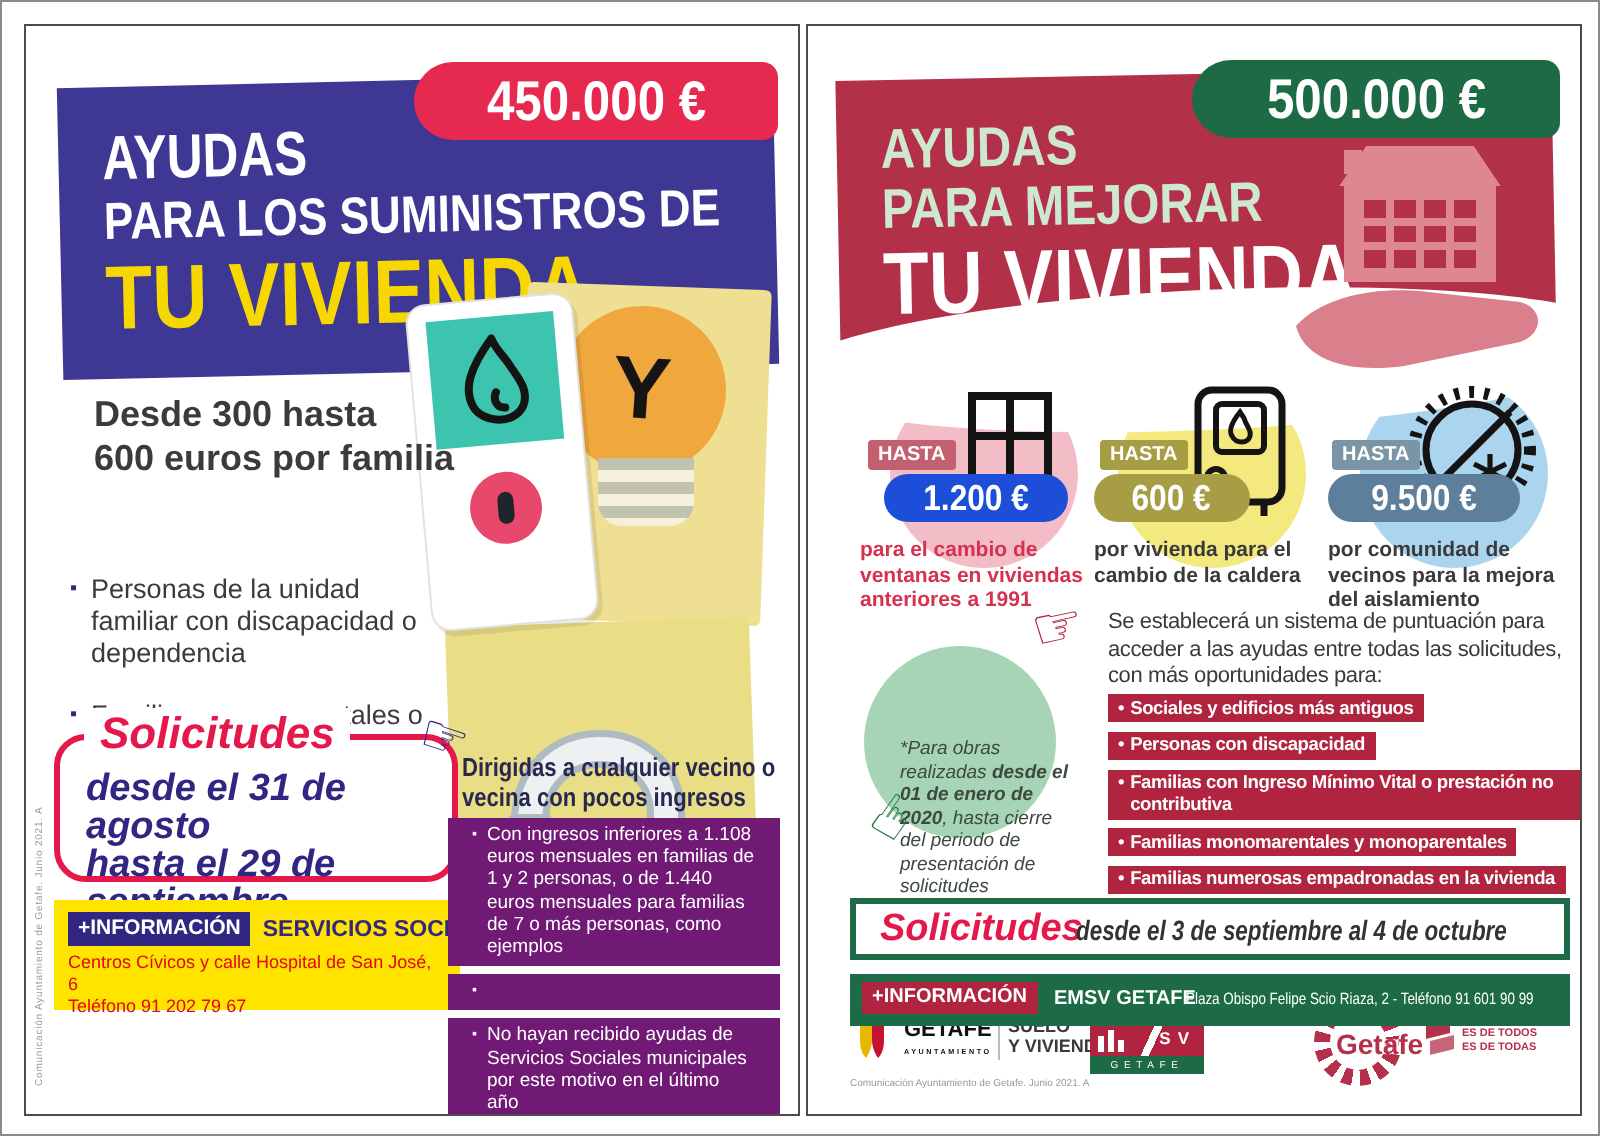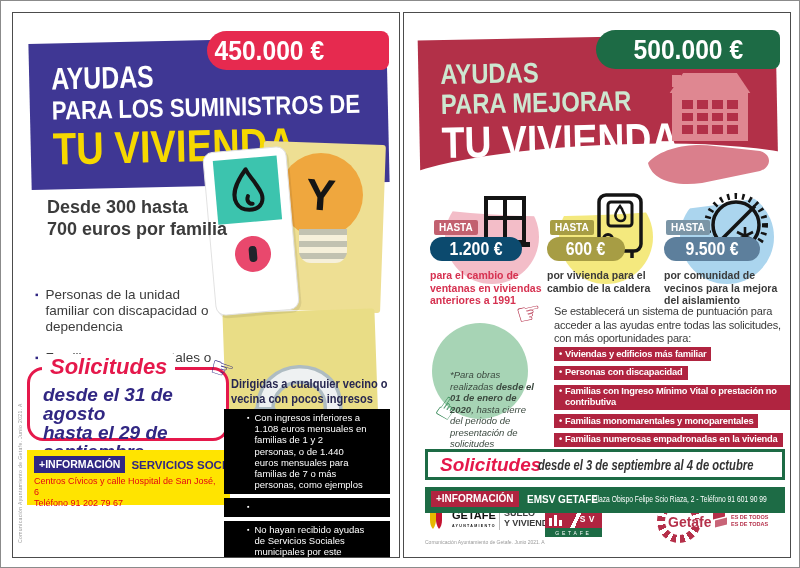--- a/index.html
+++ b/index.html
@@ -12,21 +12,21 @@
   .cond { display:inline-block; transform:scaleX(.8); transform-origin:0 50%; white-space:nowrap; }
   .cond85 { display:inline-block; transform:scaleX(.85); transform-origin:0 50%; white-space:nowrap; }
   .condc { display:inline-block; transform:scaleX(.88); white-space:nowrap; }
 
   
   .lp-note { left:4px; top:300px; height:230px; writing-mode:vertical-rl; transform:rotate(180deg); font-size:5px; color:#9a9a9a; letter-spacing:.4px; }
   .lp-header { left:17px; top:27px; width:358px; height:146px; background:#3f3794; transform:rotate(-1.3deg); z-index:1; padding:20px 0 0 22px; }
   .lp-t1 { font-size:31px; line-height:32px; font-weight:bold; color:#fff; }
   .lp-t2 { font-size:26px; line-height:30px; font-weight:bold; color:#fff; }
   .lp-t3 { font-size:45px; line-height:47px; font-weight:bold; color:#f6d800; }
-  .lp-badge { left:194px; top:18px; width:182px; height:39px; background:#e62a4f; border-radius:20px 8px 8px 20px; display:flex; align-items:center; justify-content:flex-start; color:#fff; font-size:28px; font-weight:bold; z-index:4; }
+  .lp-badge { left:194px; top:18px; width:182px; height:39px; background:#e62a4f; border-radius:20px 8px 8px 20px; display:flex; align-items:center; justify-content:center; color:#fff; font-size:28px; font-weight:bold; z-index:4; }
   .lp-card-bulb { left:248px; top:130px; width:122px; height:168px; background:#eedf93; transform:rotate(2deg); border-radius:3px; z-index:2; }
   .lp-bulb { left:266px; top:140px; width:88px; z-index:3; }
   .bulb-glass { width:84px; height:84px; border-radius:50%; background:#efa73e; display:flex; align-items:center; justify-content:center; }
   .bulb-glass span { font-size:44px; font-weight:800; color:#151515; transform:rotate(4deg); }
   .bulb-neck { width:48px; height:34px; margin:-8px auto 0; background:repeating-linear-gradient(180deg,#c2c2b1 0 6px,#f6f0da 6px 12px); border-radius:0 0 12px 12px; }
   .lp-card-flame { left:196px; top:136px; width:84px; height:164px; background:#fff; border:1px solid #e2e2e2; border-radius:10px; transform:rotate(-5deg); box-shadow:2px 3px 0 rgba(0,0,0,.08); z-index:3; padding:8px 0 0 9px; }
   .flame-sq { width:64px; height:64px; background:#3cc4ae; display:flex; align-items:center; justify-content:center; }
   .flame-dot { width:36px; height:36px; background:#e9486d; border-radius:50%; margin:14px 0 0 14px; position:relative; }
   .flame-dot i { position:absolute; left:14px; top:10px; width:8px; height:16px; background:#20242b; border-radius:4px; }
   .lp-card-tap { left:212px; top:298px; width:152px; height:148px; background:#e9dd86; transform:rotate(-2deg); border-radius:3px; z-index:2; }
@@ -40,21 +40,21 @@
   .lp-sol-title { position:absolute; top:-16px; left:12px; background:#fff; padding:0 8px; font-style:italic; font-weight:800; font-size:22px; color:#e5184b; }
   .lp-sol-dates { margin:15px 0 0 13px; font-style:italic; font-weight:bold; font-size:19px; color:#312783; line-height:19px; }
   .lp-info { left:14px; top:437px; width:203px; height:55px; background:#ffe400; padding:6px 7px; z-index:3; }
   .lp-info-row { display:flex; align-items:center; gap:6px; }
   .lp-info-label { background:#312783; color:#fff; font-weight:bold; font-size:10.5px; padding:2px 5px 3px; white-space:nowrap; }
   .lp-info-name { color:#312783; font-weight:bold; font-size:11.5px; white-space:nowrap; }
   .lp-info-addr { color:#e30613; font-size:9px; line-height:11px; margin-top:3px; }
   .lp-hand { left:197px; top:340px; font-size:27px; color:#312783; transform:rotate(18deg); z-index:4; }
   .lp-aud-head { left:218px; top:363px; width:170px; font-size:13px; font-weight:bold; color:#272750; line-height:15px; z-index:3; }
   .lp-aud-boxes { left:211px; top:396px; width:166px; z-index:3; }
-  .abox { background:#000000; color:#fff; padding:3px 23px 4px; margin-bottom:4px; font-size:9.5px; line-height:11.2px; display:flex; gap:5px; }
+  .abox { background:#701a75; color:#fff; padding:3px 12px 4px; margin-bottom:4px; font-size:9.5px; line-height:11.2px; display:flex; gap:5px; }
   .abox .sq { font-size:7px; line-height:11.2px; }
   .lp-logos { left:0; top:480px; width:388px; height:60px; }
 
   
   .rp-header { left:15px; top:24px; width:358px; height:140px; background:#b23048; transform:rotate(-1.1deg); z-index:1; padding:20px 0 0 22px; }
   .rp-header::after { content:""; position:absolute; left:-30px; bottom:-38px; width:430px; height:70px; background:#fff; border-radius:50%; transform:rotate(-1.5deg); }
   .rp-t1 { font-size:28px; line-height:29px; font-weight:bold; color:#cde7d0; }
   .rp-t2 { font-size:28px; line-height:31px; font-weight:bold; color:#cde7d0; }
   .rp-t3 { font-size:44px; line-height:46px; font-weight:bold; color:#fff; }
   .rp-badge { left:192px; top:17px; width:184px; height:39px; background:#1d6b45; border-radius:20px 8px 8px 20px; display:flex; align-items:center; justify-content:center; color:#fff; font-size:28px; font-weight:bold; z-index:4; }
@@ -67,21 +67,21 @@
   .g-circle { position:absolute; border-radius:50%; width:94px; height:94px; top:177px; }
   .gc1 { left:41px; background:#f3bdc8; }
   .gc2 { left:155px; background:#f4e97e; }
   .gc3 { left:276px; background:#abd5ee; }
   .gicon { position:absolute; z-index:2; }
   .hasta { position:absolute; height:15px; padding:0 5px; display:flex; align-items:center; color:#fff; font-size:10px; font-weight:bold; border-radius:2px; z-index:3; }
   .h1 { left:30px; top:207px; background:#c2606f; }
   .h2 { left:146px; top:207px; background:#a79d44; }
   .h3 { left:262px; top:207px; background:#7b95a6; }
   .pill { position:absolute; height:24px; border-radius:12px; display:flex; align-items:center; justify-content:center; color:#fff; font-weight:bold; font-size:18px; top:224px; z-index:3; }
-  .p1 { left:26px; width:92px; background:#0c4a6e; }
+  .p1 { left:38px; width:92px; background:#1d4ed8; }
   .p2 { left:143px; width:78px; background:#a79d44; }
   .p3 { left:260px; width:96px; background:#5d7f9c; }
   .gdesc { position:absolute; top:256px; font-size:10.5px; font-weight:bold; line-height:12.5px; z-index:2; }
   .d1 { left:26px; width:114px; color:#d63150; }
   .d2 { left:143px; width:122px; color:#3a3a3a; }
   .d3 { left:260px; width:122px; color:#3a3a3a; }
   .rp-hand-red { left:112px; top:283px; font-size:29px; color:#b02440; transform:rotate(-12deg); z-index:4; }
   .rp-note-circle { left:28px; top:310px; width:96px; height:96px; background:#a7d4b5; border-radius:50%; z-index:1; }
   .rp-note-text { left:46px; top:320px; width:84px; font-size:9.5px; font-style:italic; color:#3c4a40; line-height:11.5px; z-index:2;margin-top:36px; }
   .rp-hand-green { left:30px; top:378px; font-size:29px; color:#1e7a42; transform:rotate(-55deg); z-index:3; }
@@ -155,21 +155,21 @@
     <svg class="abs lp-tap-svg" width="152" height="148" viewBox="0 0 152 148">
       <path d="M38 100 C38 52 106 52 106 96 L106 116" fill="none" stroke="#aebcc2" stroke-width="19"></path>
       <path d="M38 100 C38 52 106 52 106 96 L106 116" fill="none" stroke="#eef1f2" stroke-width="12"></path>
       <rect x="27" y="96" width="22" height="15" rx="3" fill="#aebcc2"></rect>
       <rect x="88" y="112" width="40" height="30" rx="5" fill="#c7d0d5"></rect>
       <path d="M38 116 c7 11 10 16 0 22 c-10 -6 -7 -11 0 -22" fill="#15181c"></path>
     </svg>
 
     <div class="abs lp-amount">
       <div>Desde 300 hasta</div>
-      <div>700 euros por familia</div>
+      <div>600 euros por familia</div>
     </div>
     <div class="abs lp-bullets">
       <div class="lp-bullet">
           <span class="sq">▪</span>
           <span>Personas de la unidad familiar con discapacidad o dependencia</span>
         </div>
       <div class="lp-bullet">
           <span class="sq">▪</span>
           <span>Familias monomarentales o monoparentales</span>
         </div>
@@ -297,21 +297,21 @@
 
     <div class="abs rp-hand-red">☞</div>
     <div class="abs rp-note-circle"></div>
     <div class="abs rp-note-text"><span>*Para obras realizadas </span><b>desde el 01 de enero de 2020</b><span>, hasta cierre del periodo de presentación de solicitudes</span></div>
     <div class="abs rp-hand-green">☞</div>
 
     <div class="abs rp-scoring-intro">Se establecerá un sistema de puntuación para acceder a las ayudas entre todas las solicitudes, con más oportunidades para:</div>
     <div class="abs rp-items">
       <div class="ritem">
           <span>•</span>
-          <span>Viviendas y edificios más familiar</span>
+          <span>Sociales y edificios más antiguos</span>
         </div>
       <div class="ritem">
           <span>•</span>
           <span>Personas con discapacidad</span>
         </div>
       <div class="ritem">
           <span>•</span>
           <span>Familias con Ingreso Mínimo Vital o prestación no contributiva</span>
         </div>
       <div class="ritem">

